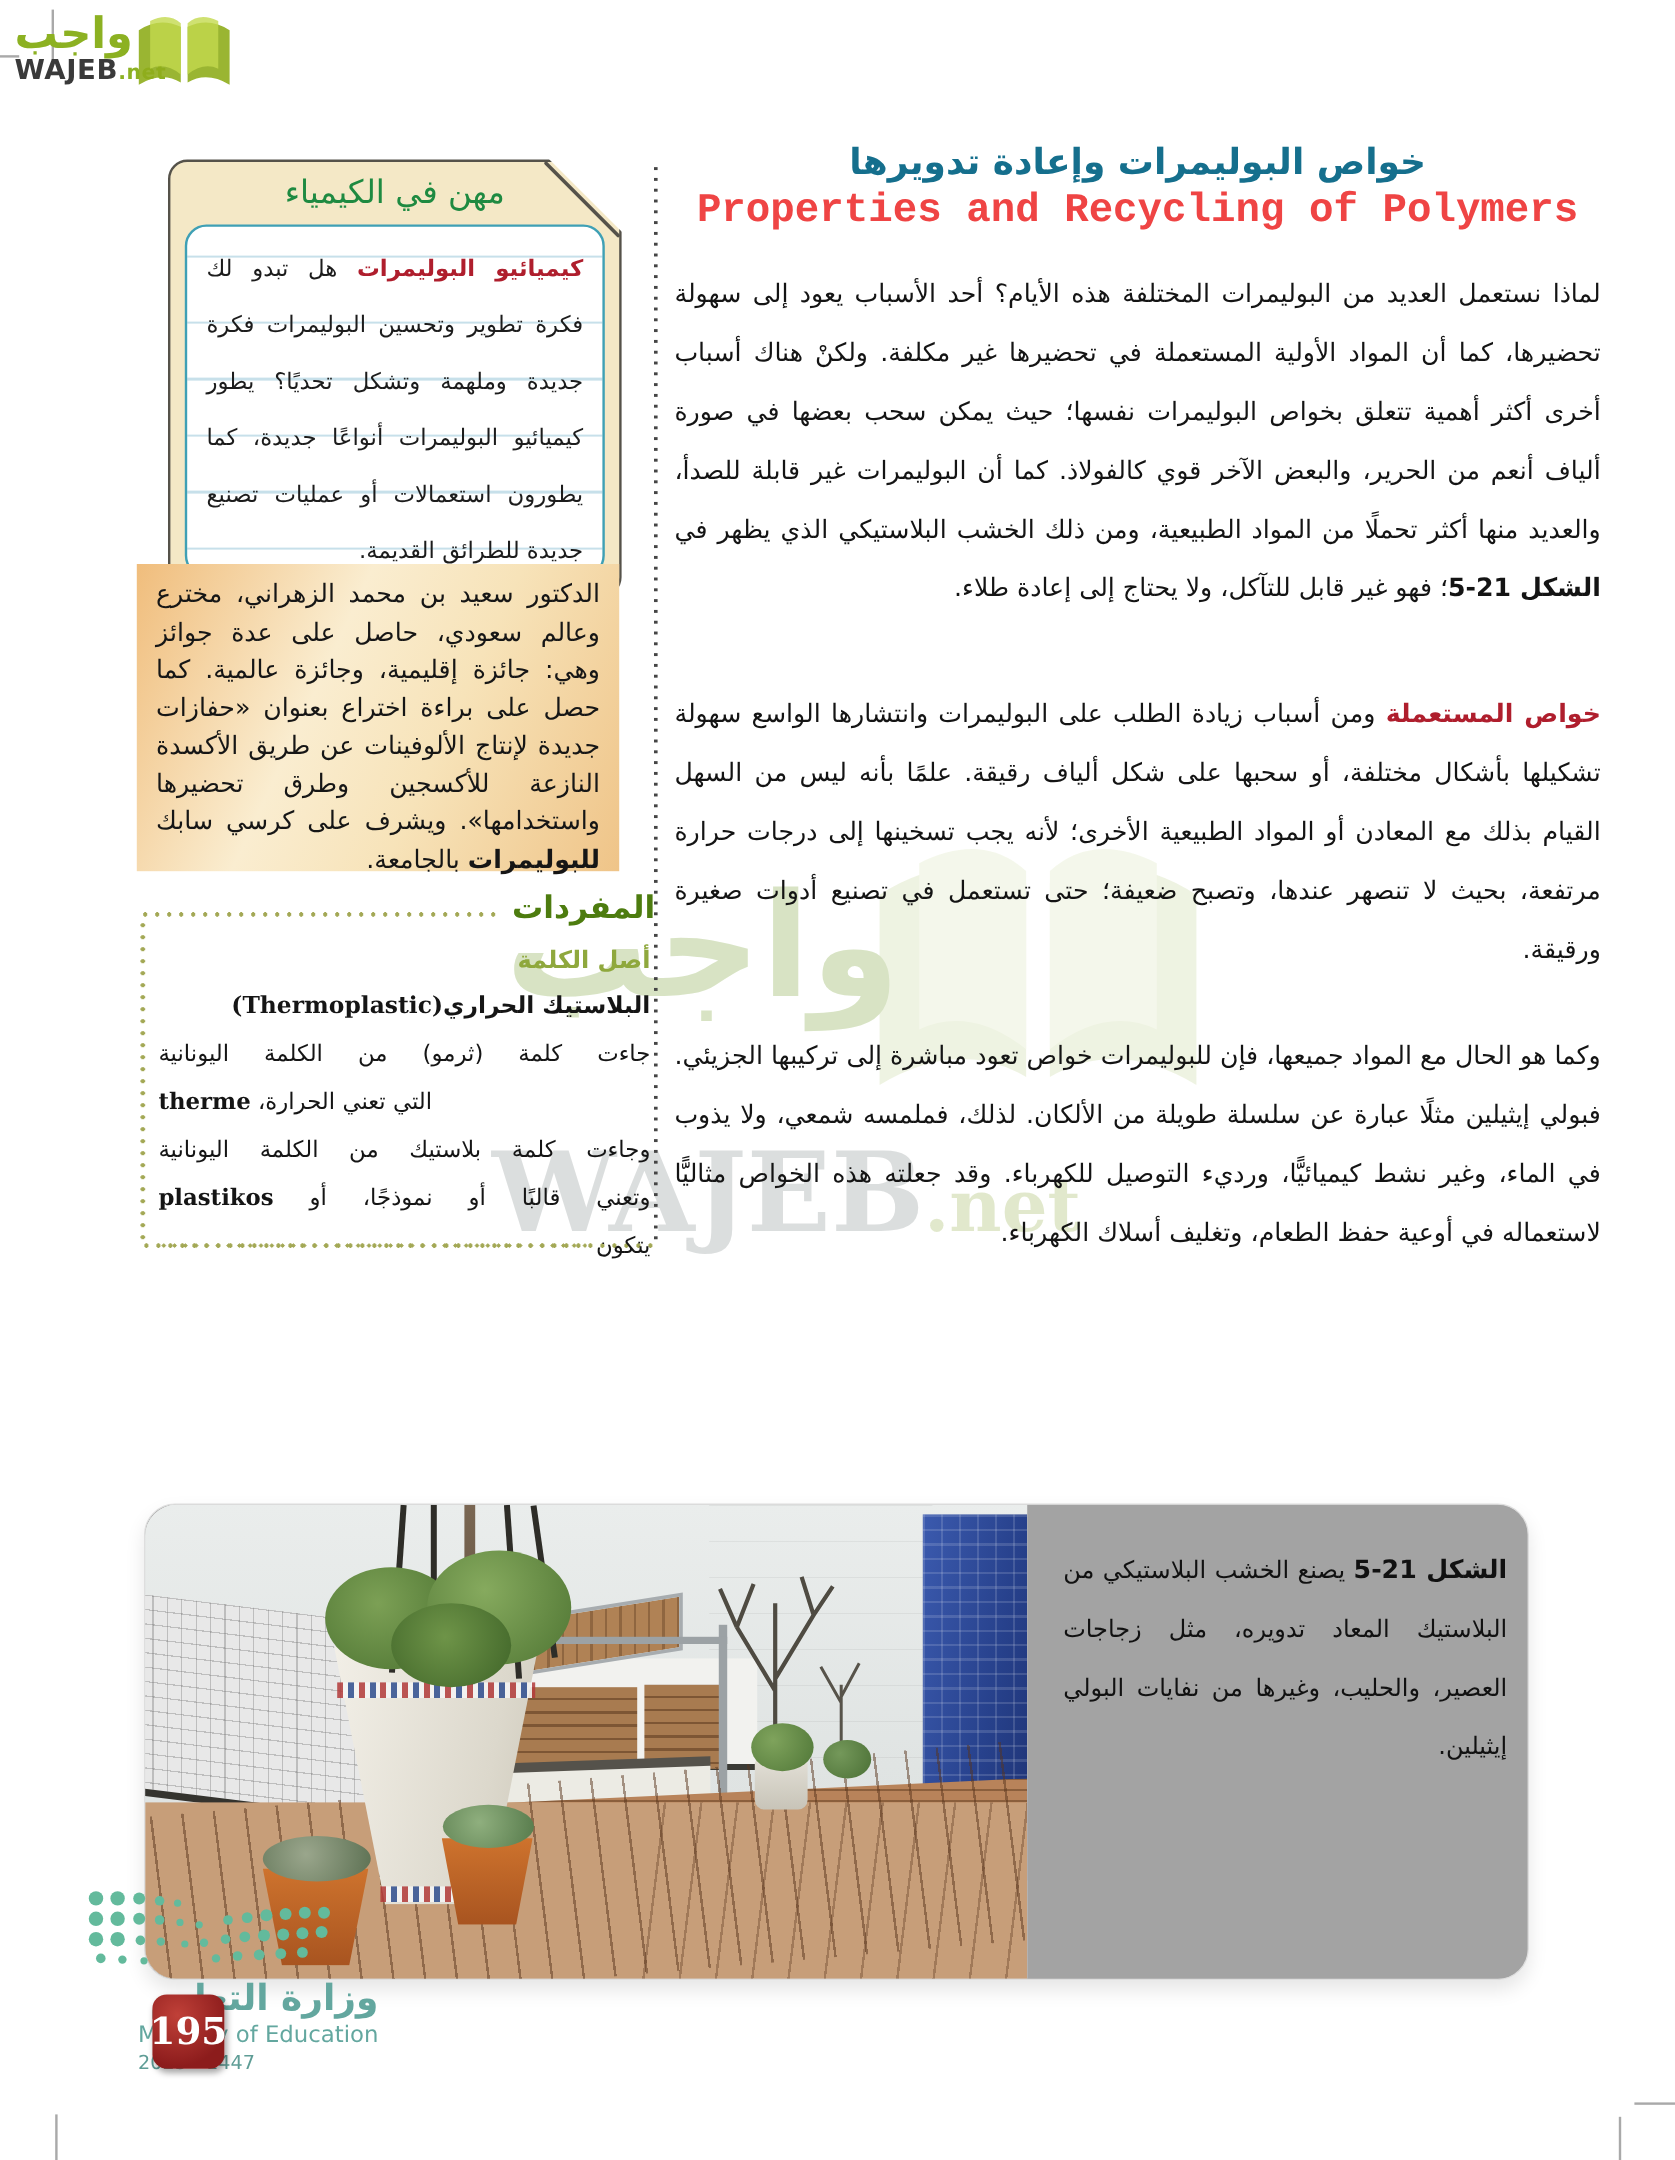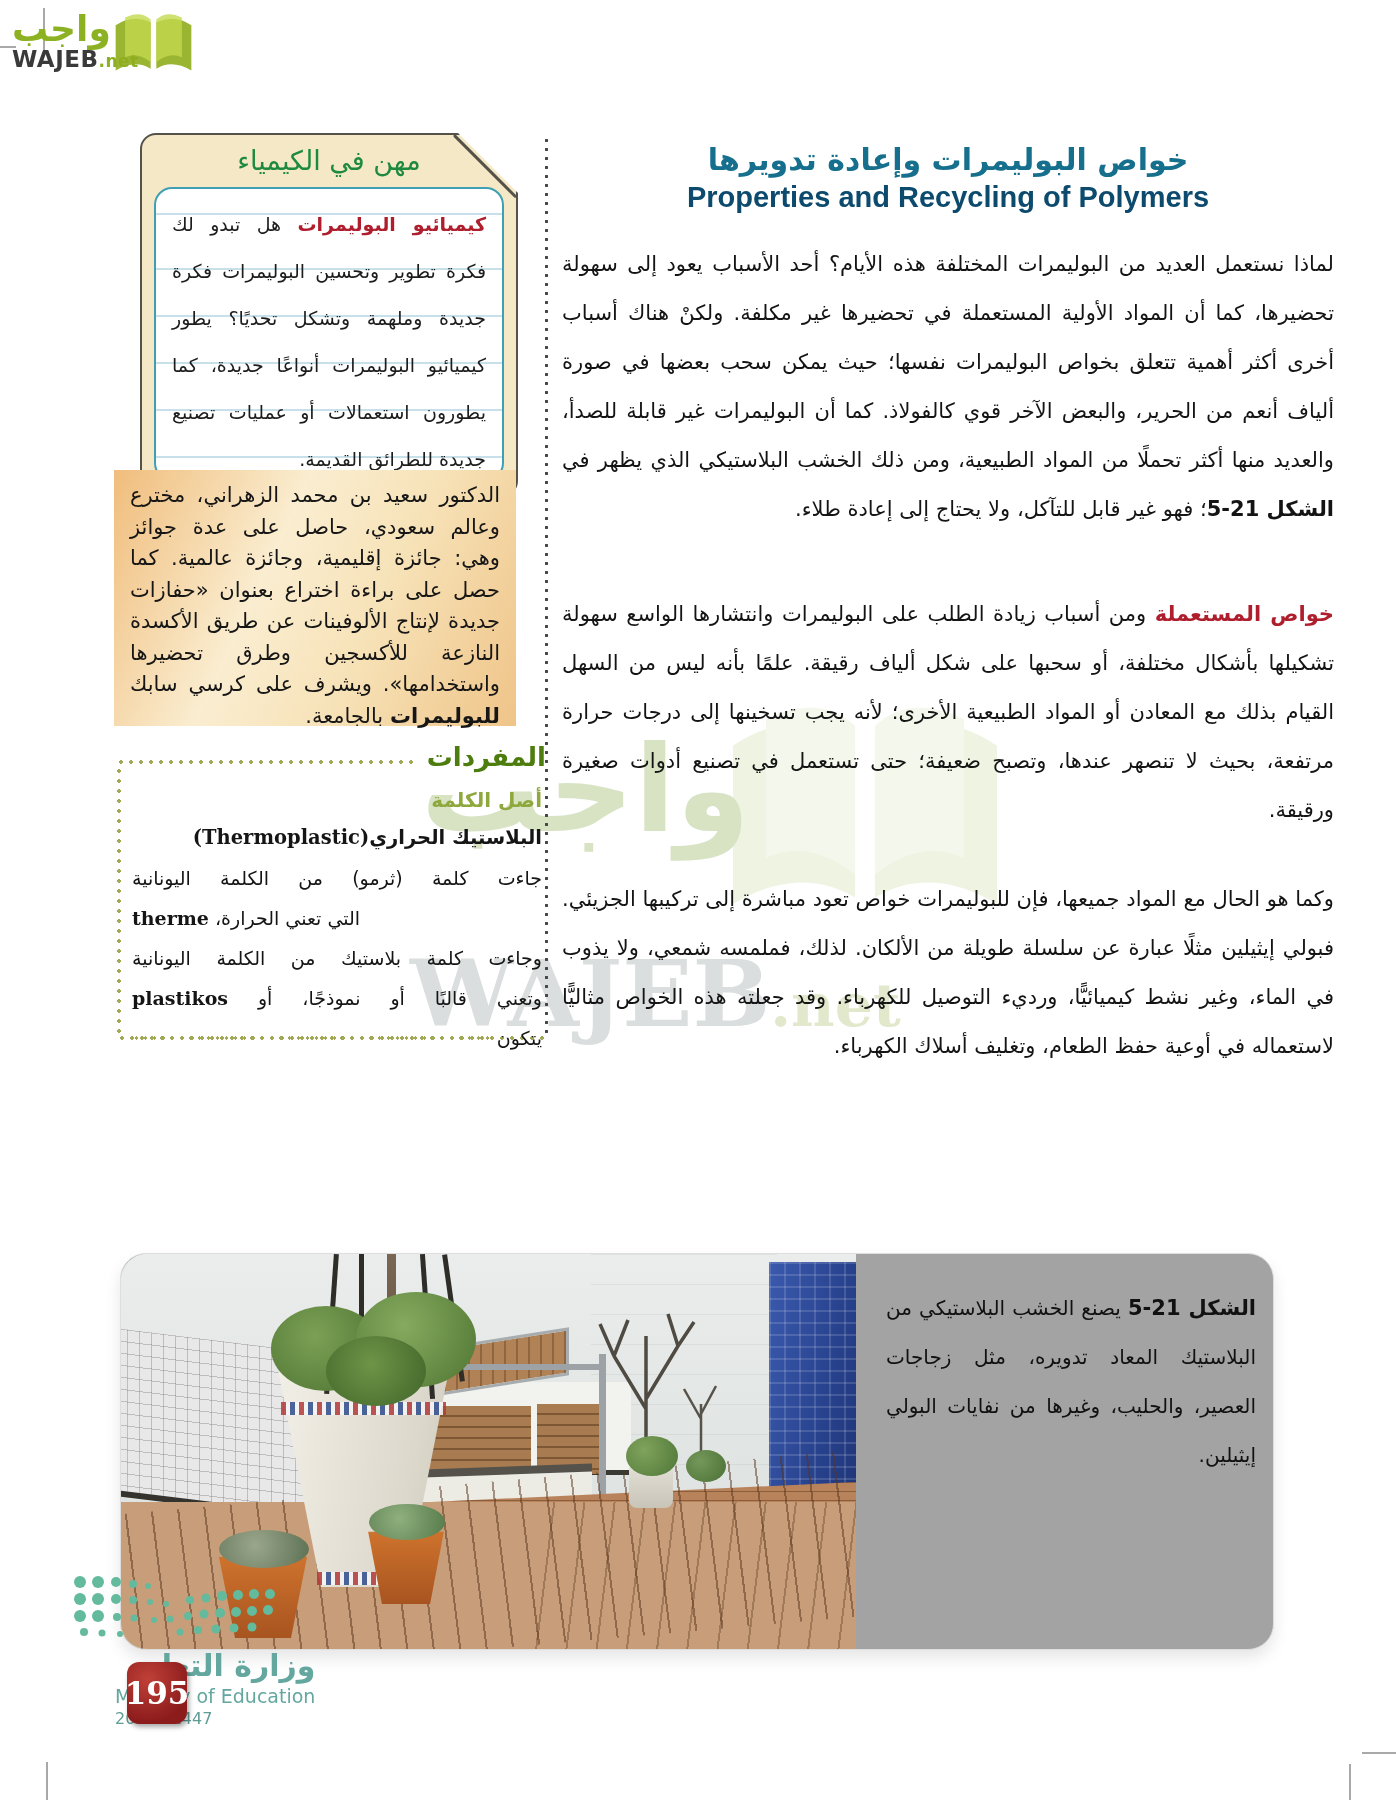--- a/index.html
+++ b/index.html
@@ -50,24 +50,24 @@
   .v-left{text-align:left;}
   .v-term{font-weight:bold;font-size:19.5px;}
   .l5{display:flex;direction:rtl;align-items:center;gap:8px;}
   .l5 .leader{flex:1;height:14px;background-image:radial-gradient(circle,#A3A855 1.6px,transparent 1.8px);
               background-size:9px 14px;background-repeat:repeat-x;background-position:0 55%;}
   
   .divider{position:absolute;left:545px;top:136px;height:902px;width:3px;z-index:2;
            background-image:radial-gradient(circle,#454545 1.4px,transparent 1.6px);
            background-size:3px 9px;background-repeat:repeat-y;}
   
-  .main{position:absolute;left:562px;top:118px;width:772px;z-index:2;margin-top:24px;}
+  .main{position:absolute;left:562px;top:118px;width:772px;z-index:2;}
   .h-ar{margin:0;text-align:center;font-size:30px;font-weight:bold;color:#156F8D;direction:rtl;}
-  .h-en{margin:4px 0 0 0;text-align:center;font-size:29px;font-weight:bold;color:#0c4a6e;
-        font-family:Liberation Sans, sans-serif;}
+  .h-en{margin:4px 0 0 0;text-align:center;font-size:34px;font-weight:bold;color:#ef4444;
+        font-family:Liberation Mono, monospace;}
   .main p{direction:rtl;text-align:justify;font-size:21px;line-height:49px;color:#141414;margin:0;}
   .p1{margin-top:26px !important;}
   .p2{margin-top:56px !important;}
   .p3{margin-top:40px !important;}
   
   .watermark{position:absolute;left:380px;top:690px;width:660px;height:420px;z-index:1;opacity:.30;pointer-events:none;}
   .wm-ar{position:absolute;right:290px;top:30px;font-size:120px;font-weight:bold;color:#7FA63F;direction:rtl;}
   .wm-en{position:absolute;left:30px;top:250px;font-size:92px;font-weight:bold;color:#8C9494;
          font-family:"DejaVu Serif","Liberation Serif",serif;}
   .wm-en .net{color:#9FB65A;font-size:60px;}

